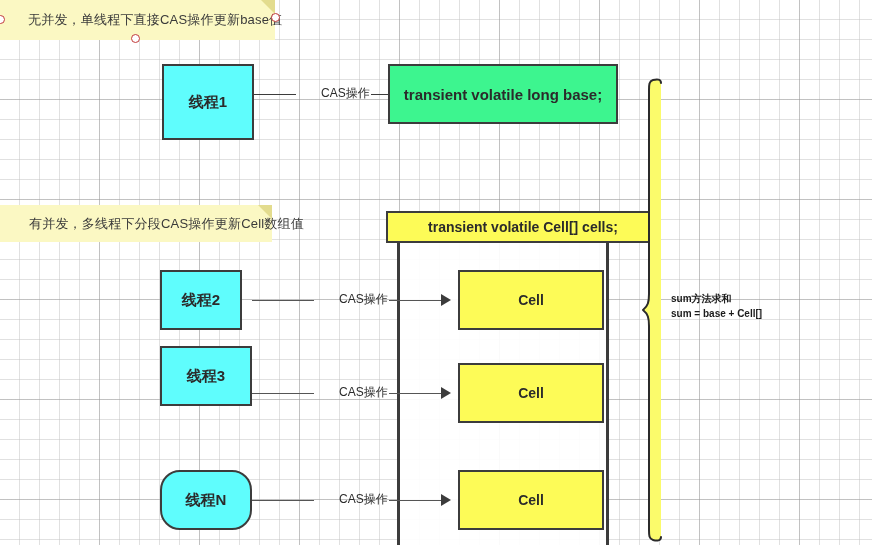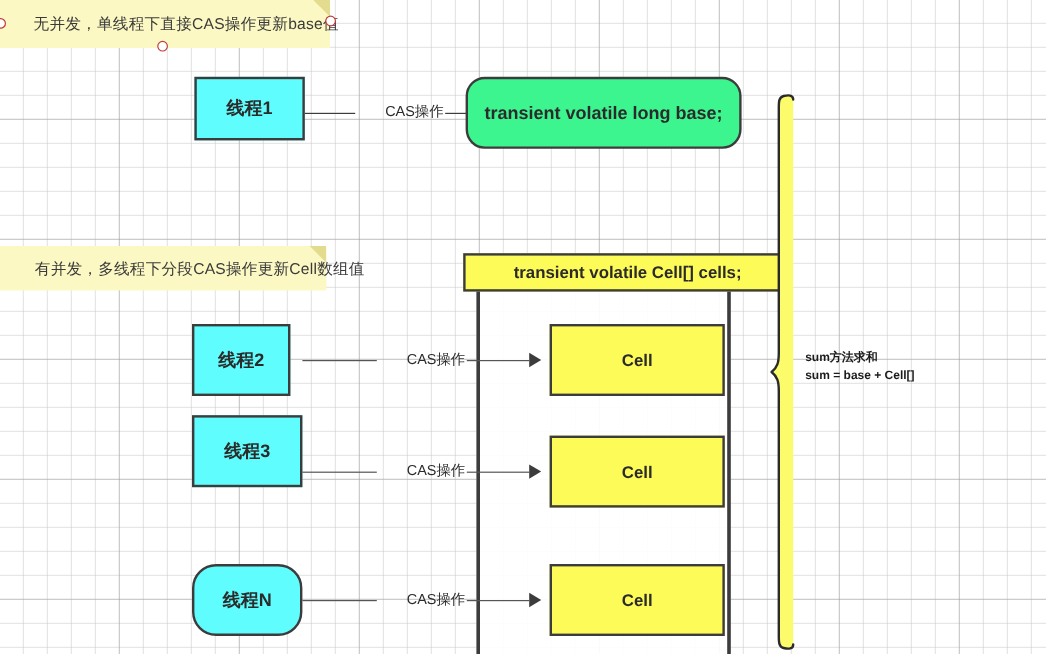--- a/index.html
+++ b/index.html
@@ -79,21 +79,20 @@
     color: #2b2b2b;
     white-space: nowrap;
   }
   .box-thread {
     background: #5FFDFD;
     font-size: 15px;
   }
   .box-green {
     background: #3DF58F;
     font-size: 15px;
-    border-radius: 16px;
   }
   .box-cell {
     background: #FDFB57;
     font-size: 14px;
     margin-left: 28px;
   }
 
   
   #cells-container {
     position: absolute;
@@ -175,21 +174,21 @@
   </div>
   <span class="handle" style="left:-4px;  top:15px;"></span>
   <span class="handle" style="left:271px; top:13px;"></span>
   <span class="handle" style="left:131px; top:34px;"></span>
 
   <div class="note" id="note-2" style="left:0px; top:205px; width:272px; height:37px; padding-left:29px;">
     <span class="note-text">有并发，多线程下分段CAS操作更新Cell数组值</span>
     <span class="note-fold"></span>
   </div>
 
-  <div class="box box-thread" style="left:162px; top:64px; width:92px; height:53px;">
+  <div class="box box-thread" style="left:162px; top:64px; width:92px; height:76px;">
     <span>线程1</span>
   </div>
 
   <div class="conn" style="left:254px; top:87px; width:134px;">
     <span class="line" style="width:42px;"></span>
     <span class="label">CAS操作</span>
     <span class="line" style="width:28px;"></span>
     <span class="arrowhead"></span>
   </div>
 

